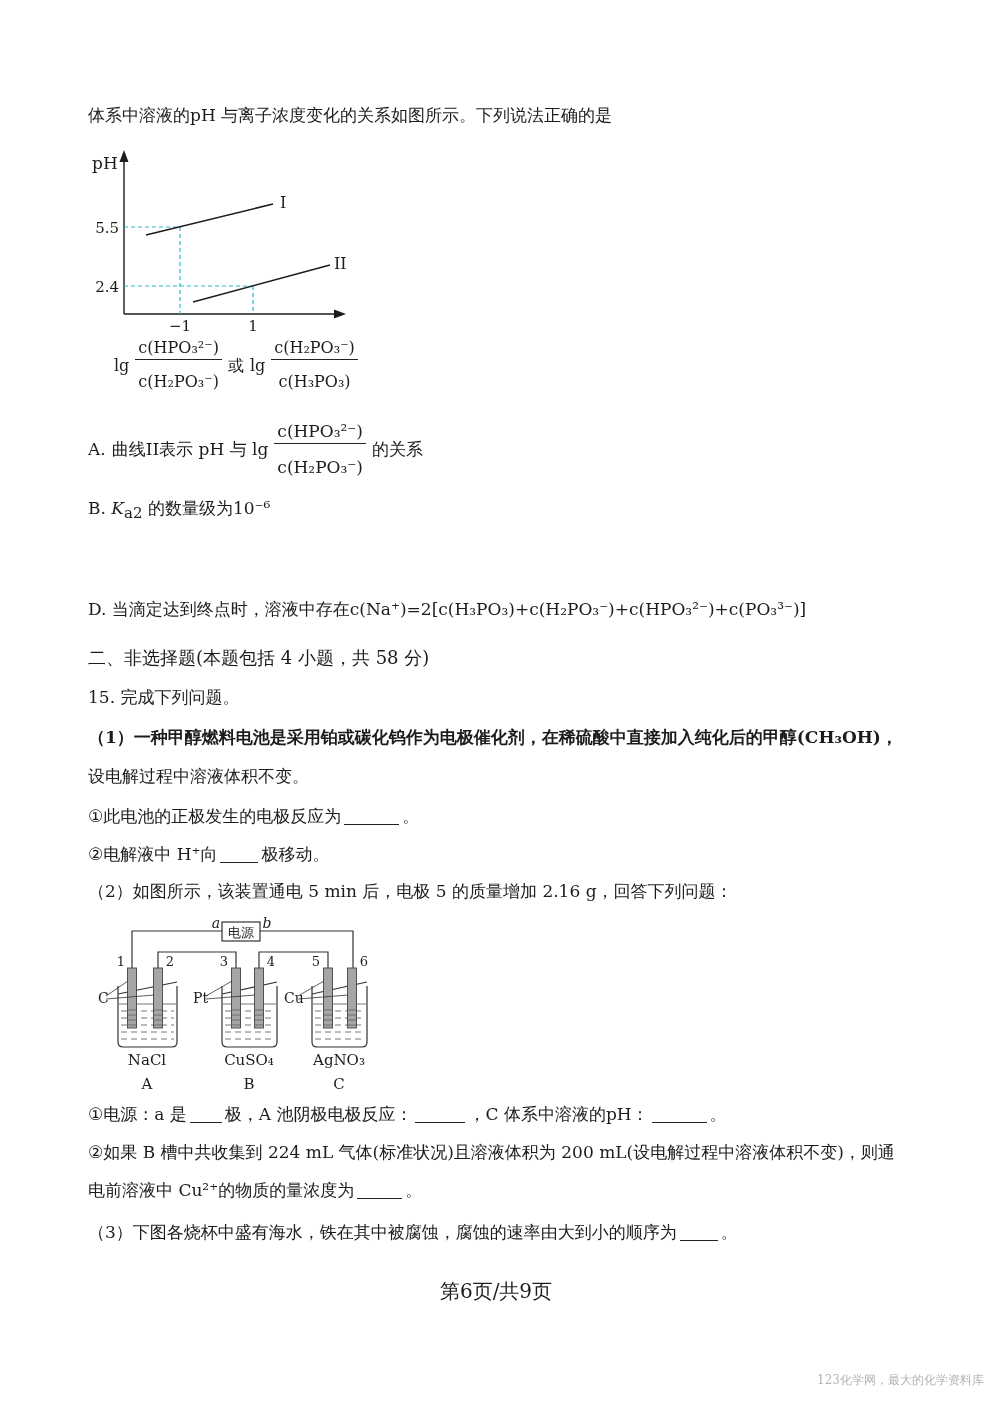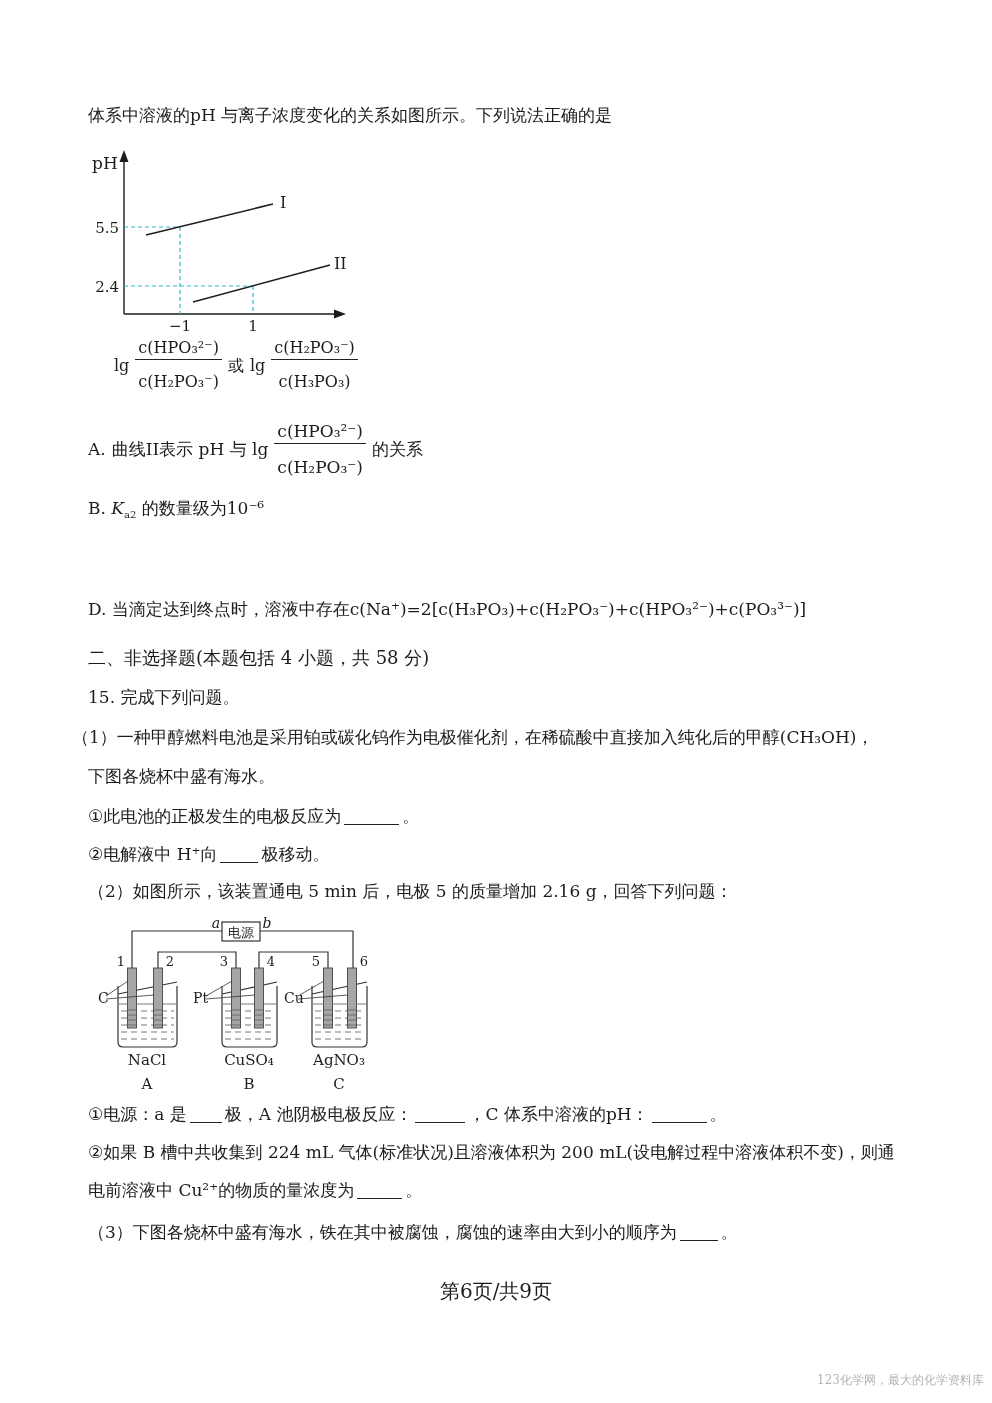--- a/index.html
+++ b/index.html
@@ -73,39 +73,39 @@
     <span>曲线II表示 pH 与 lg</span>
     <span class="frac">
       <span class="fnum">c(HPO₃²⁻)</span>
       <span class="fden">c(H₂PO₃⁻)</span>
     </span>
     <span>的关系</span>
   </div>
 
   <div class="abs" style="left:88px;top:497px;">
     <span>B.</span>
-    <i>K</i><sub style="font-size:10px;">a2</sub>
+    <i>K</i><sub style="font-size:15px;">a2</sub>
     <span> 的数量级为10⁻⁶</span>
   </div>
 
 
   <div class="abs" style="left:88px;top:598px;">
     <span>D.</span>
     <span>当滴定达到终点时，溶液中存在c(Na⁺)=2[c(H₃PO₃)+c(H₂PO₃⁻)+c(HPO₃²⁻)+c(PO₃³⁻)]</span>
   </div>
 
   <div class="abs bold" style="left:88px;top:646px;">二、非选择题(本题包括 4 小题，共 58 分)</div>
 
   <div class="abs" style="left:88px;top:686px;">
     <span>15.</span>
     <span>完成下列问题。</span>
   </div>
 
-  <div class="abs" style="left:72px;top:726px;">（1）一种甲醇燃料电池是采用铂或碳化钨作为电极催化剂，在稀硫酸中直接加入纯化后的甲醇(CH₃OH)，</div>
-  <div class="abs" style="left:88px;top:765px;">下图各烧杯中盛有海水。</div>
+  <div class="abs" style="left:88px;top:726px;font-weight:bold;">（1）一种甲醇燃料电池是采用铂或碳化钨作为电极催化剂，在稀硫酸中直接加入纯化后的甲醇(CH₃OH)，</div>
+  <div class="abs" style="left:88px;top:765px;">设电解过程中溶液体积不变。</div>
 
   <div class="abs" style="left:88px;top:805px;">
     <span>①此电池的正极发生的电极反应为</span><span class="blank w55"></span><span>。</span>
   </div>
 
   <div class="abs" style="left:88px;top:843px;">
     <span>②电解液中 H⁺向</span><span class="blank w38"></span><span>极移动。</span>
   </div>
 
   <div class="abs" style="left:88px;top:880px;">（2）如图所示，该装置通电 5 min 后，电极 5 的质量增加 2.16 g，回答下列问题：</div>

